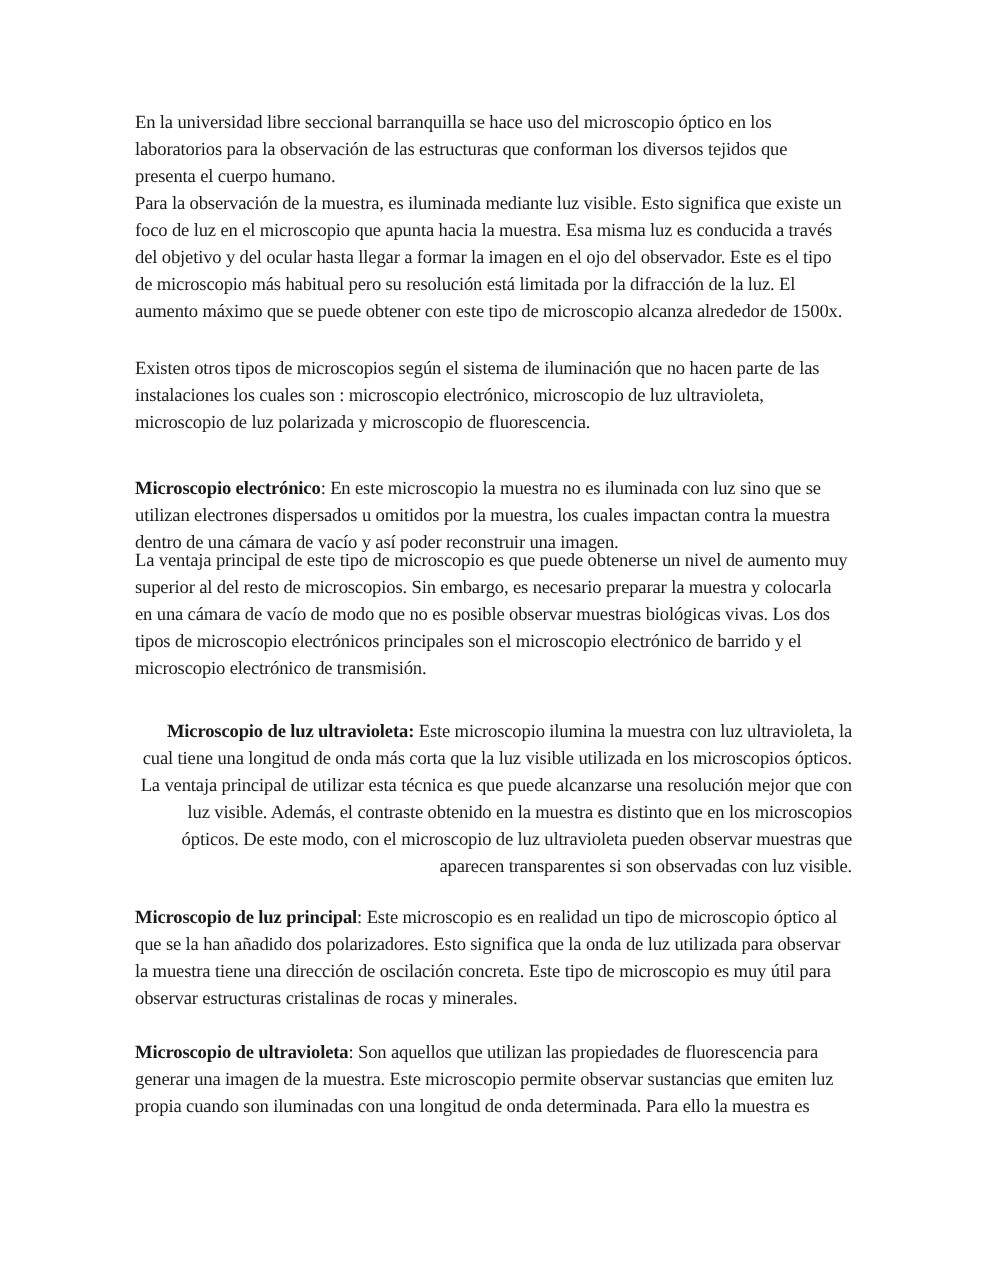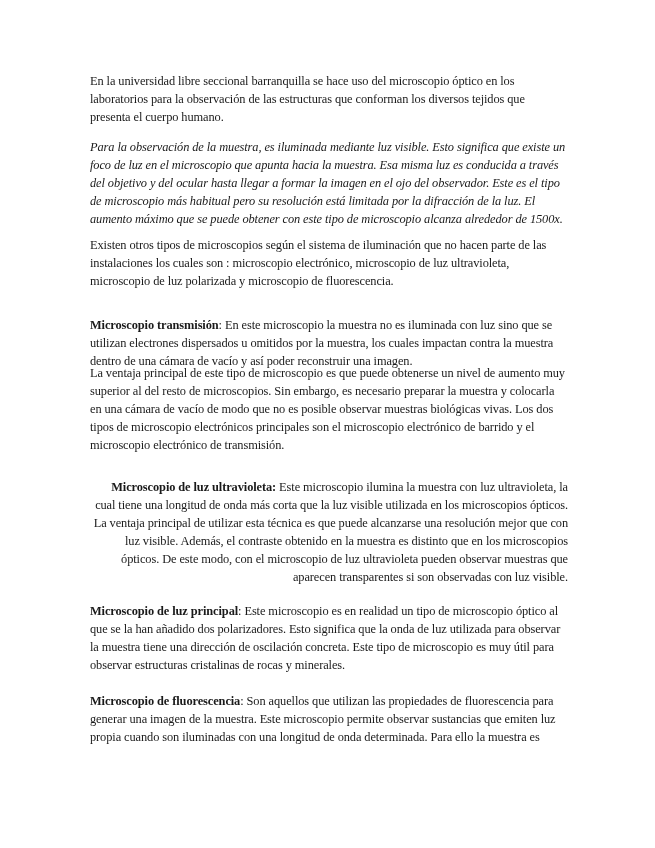--- a/index.html
+++ b/index.html
@@ -30,21 +30,21 @@
       font-size: 12.4px;
       line-height: 18px;
       margin: 0;
       text-align: left;
       letter-spacing: -0.1px;
     }
     .para strong {
       font-weight: bold;
     }
     .p1 { top: 72px; }
-    .p2 { top: 138px; font-style: italic; }
+    .p2 { top: 126px; }
     .p3 { top: 236px; }
     .p4 { top: 316px; }
     .p5 { top: 364px; }
     .p6 { top: 478px; text-align: right; }
     .p7 { top: 602px; }
     .p8 { top: 692px; }
   </style>
 </head>
 <body>
 
@@ -56,32 +56,32 @@
 
   <p class="para p2">
     <span>Para la observación de la muestra, es iluminada mediante luz visible. Esto significa que existe un foco de luz en el microscopio que apunta hacia la muestra. Esa misma luz es conducida a través del objetivo y del ocular hasta llegar a formar la imagen en el ojo del observador. Este es el tipo de microscopio más habitual pero su resolución está limitada por la difracción de la luz. El aumento máximo que se puede obtener con este tipo de microscopio alcanza alrededor de 1500x.</span>
   </p>
 
   <p class="para p3">
     <span>Existen otros tipos de microscopios según el sistema de iluminación que no hacen parte de las instalaciones los cuales son : microscopio electrónico, microscopio de luz ultravioleta, microscopio de luz polarizada y microscopio de fluorescencia.</span>
   </p>
 
   <p class="para p4">
-    <strong>Microscopio transmisión</strong><span>: En este microscopio la muestra no es iluminada con luz sino que se utilizan electrones dispersados u omitidos por la muestra, los cuales impactan contra la muestra dentro de una cámara de vacío y así poder reconstruir una imagen.</span>
+    <strong>Microscopio electrónico</strong><span>: En este microscopio la muestra no es iluminada con luz sino que se utilizan electrones dispersados u omitidos por la muestra, los cuales impactan contra la muestra dentro de una cámara de vacío y así poder reconstruir una imagen.</span>
   </p>
 
   <p class="para p5">
     <span>La ventaja principal de este tipo de microscopio es que puede obtenerse un nivel de aumento muy superior al del resto de microscopios. Sin embargo, es necesario preparar la muestra y colocarla en una cámara de vacío de modo que no es posible observar muestras biológicas vivas. Los dos tipos de microscopio electrónicos principales son el microscopio electrónico de barrido y el microscopio electrónico de transmisión.</span>
   </p>
 
   <p class="para p6">
     <strong>Microscopio de luz ultravioleta:</strong><span> Este microscopio ilumina la muestra con luz ultravioleta, la cual tiene una longitud de onda más corta que la luz visible utilizada en los microscopios ópticos. La ventaja principal de utilizar esta técnica es que puede alcanzarse una resolución mejor que con luz visible. Además, el contraste obtenido en la muestra es distinto que en los microscopios ópticos. De este modo, con el microscopio de luz ultravioleta pueden observar muestras que aparecen transparentes si son observadas con luz visible.</span>
   </p>
 
   <p class="para p7">
     <strong>Microscopio de luz principal</strong><span>: Este microscopio es en realidad un tipo de microscopio óptico al que se la han añadido dos polarizadores. Esto significa que la onda de luz utilizada para observar la muestra tiene una dirección de oscilación concreta. Este tipo de microscopio es muy útil para observar estructuras cristalinas de rocas y minerales.</span>
   </p>
 
   <p class="para p8">
-    <strong>Microscopio de fluorescencia</strong><span>: Son aquellos que utilizan las propiedades de fluorescencia para generar una imagen de la muestra. Este microscopio permite observar sustancias que emiten luz propia cuando son iluminadas con una longitud de onda determinada. Para ello la muestra es</span>
+    <strong>Microscopio de ultravioleta</strong><span>: Son aquellos que utilizan las propiedades de fluorescencia para generar una imagen de la muestra. Este microscopio permite observar sustancias que emiten luz propia cuando son iluminadas con una longitud de onda determinada. Para ello la muestra es</span>
   </p>
 
 </div>
 
 </body></html>

